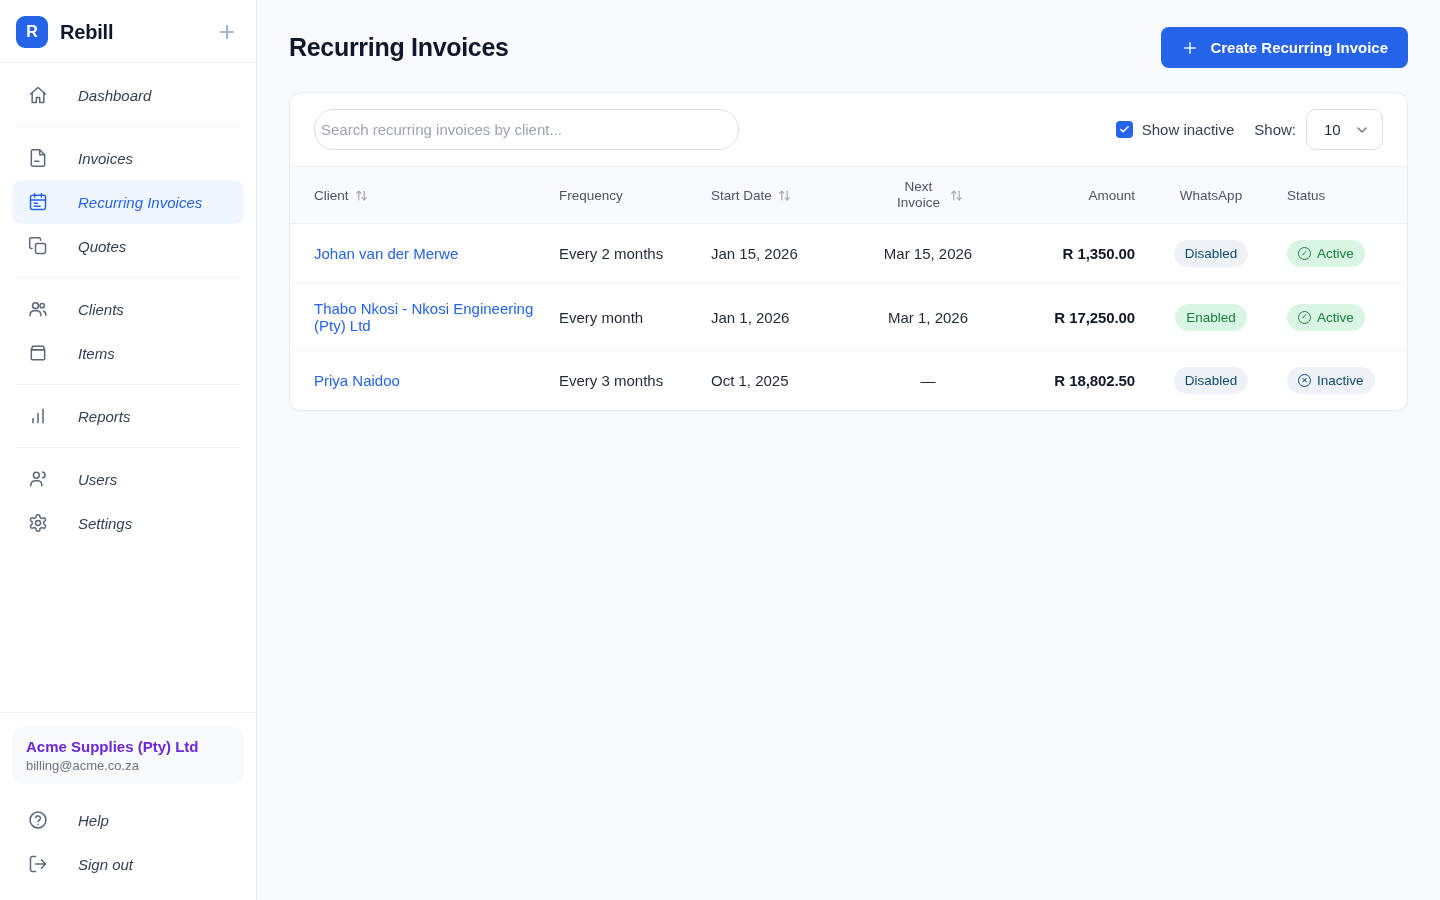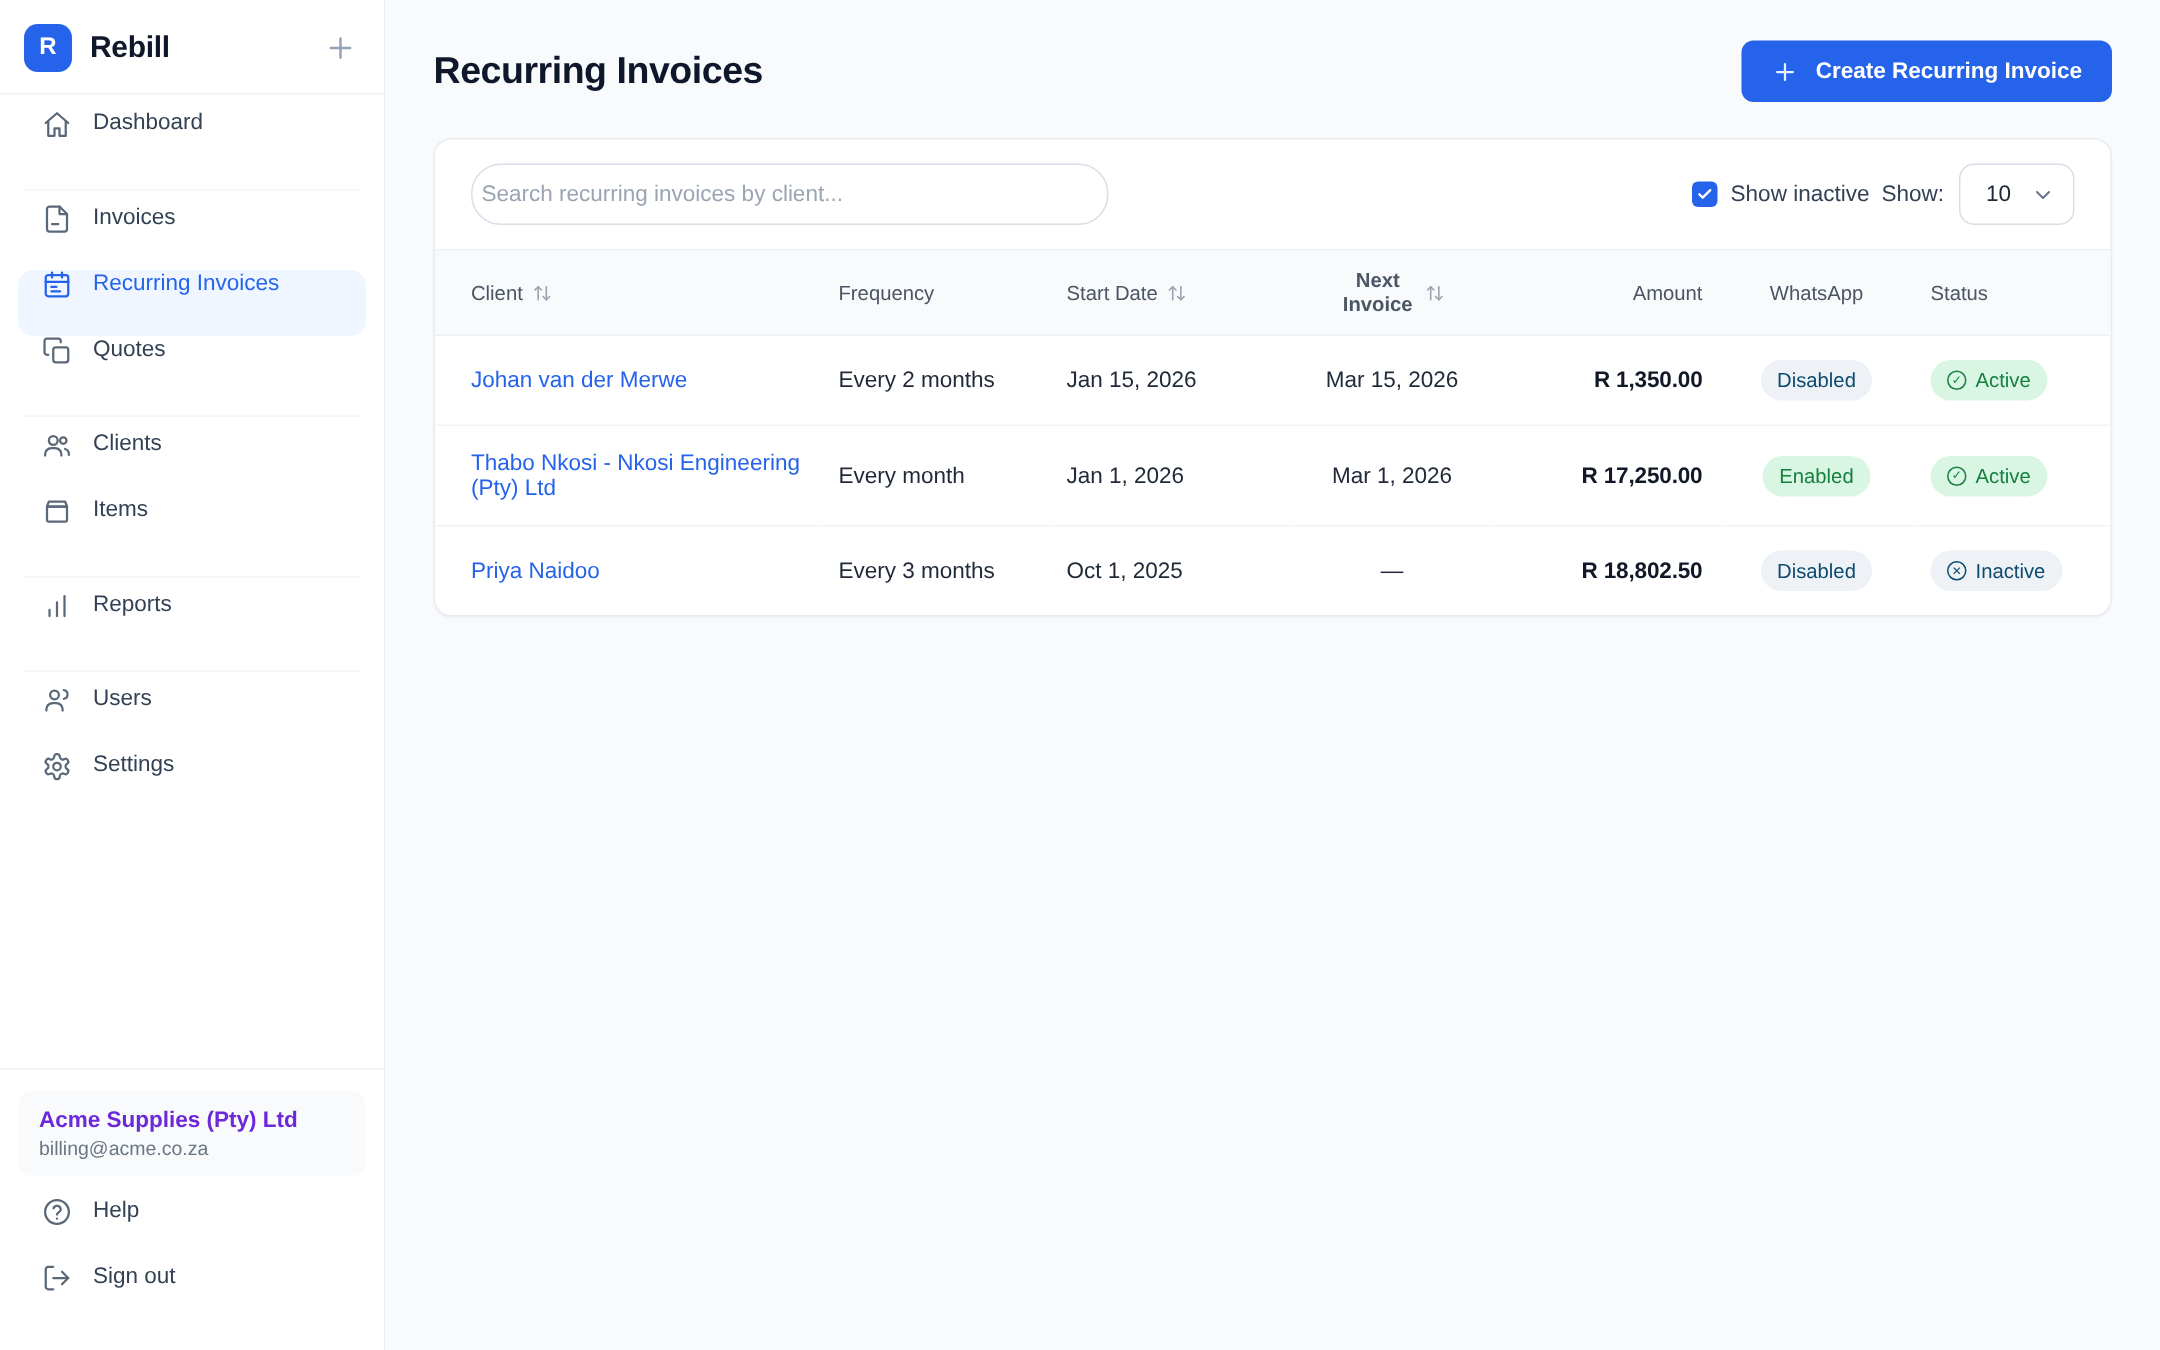--- a/index.html
+++ b/index.html
@@ -20,23 +20,24 @@
   .logo {
     width:32px; height:32px; border-radius:9px; background:#2563eb;
     color:#fff; font-weight:700; font-size:16px;
     display:flex; align-items:center; justify-content:center;
   }
   .brand-name { font-size:20px; font-weight:700; color:#0f172a; flex:1; letter-spacing:-0.2px; }
   .brand-plus { color:#94a3b8; display:flex; align-items:center; justify-content:center; cursor:pointer; }
   .top-divider { border:0; border-top:1px solid #eef1f5; }
   .nav { padding:10px 12px 0 12px; }
   .nav-item {
-    display:flex; gap:14px; height:44px;
+    display:flex; align-items:center; gap:30px; height:44px;
     padding:0 16px; border-radius:10px; color:#334155; font-size:15px;
     cursor:pointer;
+    font-style:italic;
   }
   .nav-item .icn { width:20px; height:20px; color:#5b6878; display:flex; align-items:center; justify-content:center; }
   .nav-item.active { background:#eff6ff; color:#2563eb; }
   .nav-item.active .icn { color:#2563eb; }
   .group-div { border:0; border-top:1px solid #f1f4f8; margin:9px 4px; }
   .spacer { flex:1; }
   .bottom-divider { border:0; border-top:1px solid #eef1f5; margin:0; }
   .account-card {
     margin:14px 12px 10px 12px; background:#f8fafc; border-radius:10px;
     padding:11px 14px;
@@ -66,21 +67,21 @@
     padding:0 6px; font-size:15px; color:#0f172a; outline:none;
     font-family:inherit; background:#fff;
   }
   .search-input::placeholder { color:#9aa4b2; }
   .toolbar-right { margin-left:auto; display:flex; align-items:center; }
   .checkbox {
     width:17px; height:17px; border-radius:4px; background:#2563eb;
     display:flex; align-items:center; justify-content:center; cursor:pointer;
   }
   .cb-label { font-size:15px; color:#334155; margin-left:9px; cursor:pointer; }
-  .show-label { font-size:15px; color:#334155; margin-left:8px; }
+  .show-label { font-size:15px; color:#334155; margin-left:20px; }
   .page-select {
     display:flex; align-items:center; justify-content:space-between;
     width:77px; height:41px; border:1px solid #d8dee6; border-radius:10px;
     margin-left:10px; padding:0 12px 0 17px; font-size:15px; color:#1f2937;
     background:#fff; cursor:pointer;
   }
   .page-select .icn { color:#64748b; display:flex; }
   
   table { width:100%; border-collapse:collapse; }
   thead th {
@@ -88,21 +89,21 @@
     font-size:13.5px; font-weight:500; color:#4b5563; padding:12px 12px;
     text-align:left; vertical-align:middle; height:57px; cursor:default;
   }
   thead th.sortable { cursor:pointer; }
   th:first-child, td:first-child { padding-left:24px; }
   th:last-child, td:last-child { padding-right:24px; }
   .th-flex { display:flex; align-items:center; gap:6px; }
   .th-center { justify-content:center; }
   .th-right { justify-content:flex-end; }
   .sort-ic { color:#9ca3af; display:flex; flex:none; }
-  .next-label { width:50px; text-align:center; line-height:1.2;font-weight:bold; }
+  .next-label { width:50px; text-align:center; line-height:1.2; }
   tbody td { padding:16px 12px; font-size:15px; color:#1f2937; vertical-align:middle; }
   tbody tr + tr td { border-top:1px solid #f1f4f7; }
   .col-next, .col-wa { text-align:center; }
   .col-amount { text-align:right; }
   .client-link { color:#2563eb; text-decoration:none; cursor:pointer; }
   .amount { font-weight:700; color:#111827; font-size:15px; letter-spacing:-0.1px; }
   .badge {
     display:inline-flex; align-items:center; gap:6px; height:27px;
     padding:0 11px; border-radius:999px; font-size:13.5px; font-weight:500;
     white-space:nowrap;

